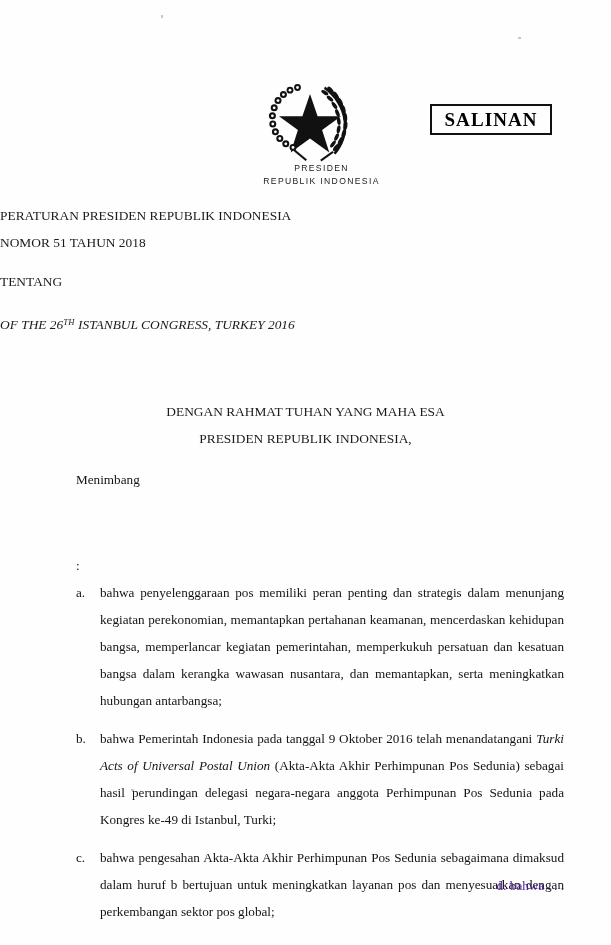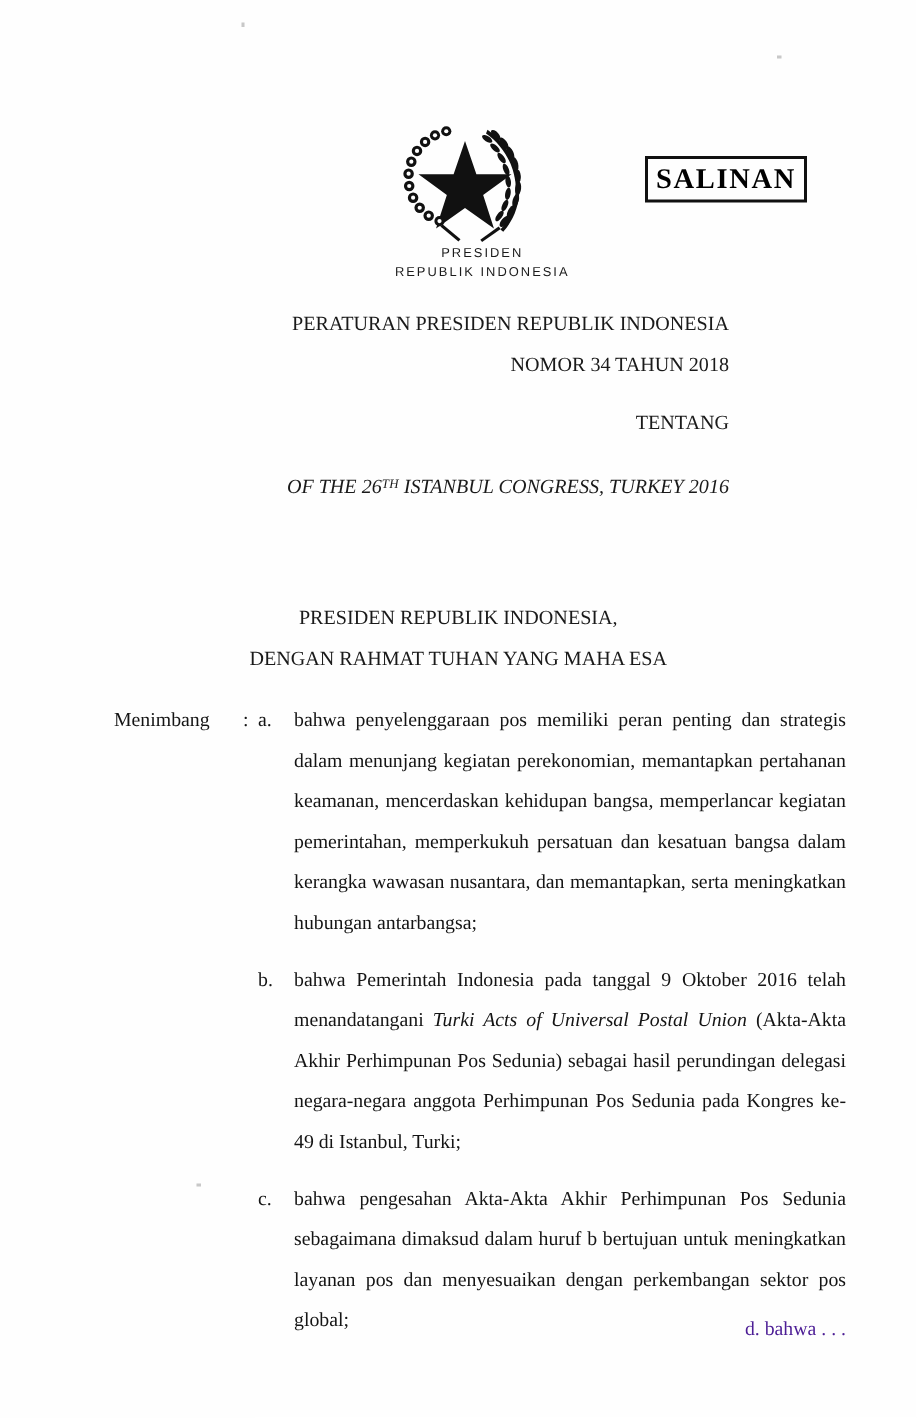--- a/index.html
+++ b/index.html
@@ -45,21 +45,21 @@
     letter-spacing: 1.35px;
     color: #1b1b1b;
     white-space: pre-line;
   }
 
   
   .salinan-box {
     position: absolute;
     left: 430px;
     top: 104px;
-    width: 108px;
+    width: 122px;
     height: 31px;
     border: 2.6px solid #111111;
     box-sizing: border-box;
     display: flex;
     align-items: center;
     justify-content: center;
   }
   .salinan-text {
     font-family: "Liberation Serif", "DejaVu Serif", serif;
     font-weight: bold;
@@ -69,21 +69,21 @@
     line-height: 1;
     padding-bottom: 1px;
   }
 
   
   .title-block {
     position: absolute;
     left: 0;
     top: 203px;
     width: 486px;
-    text-align: right;
+    text-align: left;
     font-size: 13.4px;
     line-height: 26.5px;
     color: #1a1a1a;
   }
   .title-line { display: block; }
   .title-gap { display: block; height: 13px; }
   .ital { font-style: italic; }
   .sup-th {
     font-size: 8.6px;
     vertical-align: 0.42em;
@@ -108,20 +108,21 @@
   .considering {
     position: absolute;
     left: 76px;
     top: 466px;
     width: 488px;
     font-size: 13.2px;
   }
   .cons-row {
     display: flex;
     align-items: flex-start;
+    flex-direction: column;
   }
   .cons-label {
     width: 86px;
     flex: 0 0 86px;
     line-height: 27px;
     white-space: nowrap;
   }
   .cons-colon {
     width: 10px;
     flex: 0 0 10px;
@@ -241,30 +242,30 @@
 
   <div class="presiden-caption">PRESIDEN
 REPUBLIK  INDONESIA</div>
 
   <div class="salinan-box">
     <span class="salinan-text">SALINAN</span>
   </div>
 
   <div class="title-block">
     <span class="title-line">PERATURAN PRESIDEN REPUBLIK INDONESIA</span>
-    <span class="title-line">NOMOR 34 TAHUN 2018</span>
+    <span class="title-line">NOMOR 51 TAHUN 2018</span>
     <span class="title-gap"></span>
     <span class="title-line">TENTANG</span>
     <span class="title-gap"></span>
     <span class="title-line ital"><span>OF THE 26</span><span class="sup-th">TH</span><span> ISTANBUL CONGRESS, TURKEY 2016</span></span>
   </div>
 
   <div class="invocation">
+    <span class="title-line">DENGAN RAHMAT TUHAN YANG MAHA ESA</span>
     <span class="title-line">PRESIDEN REPUBLIK INDONESIA,</span>
-    <span class="title-line">DENGAN RAHMAT TUHAN YANG MAHA ESA</span>
   </div>
 
   <div class="considering">
     <div class="cons-row">
 
       <div class="cons-label">Menimbang</div>
 
       <div class="cons-colon">:</div>
 
       <div class="cons-items">

